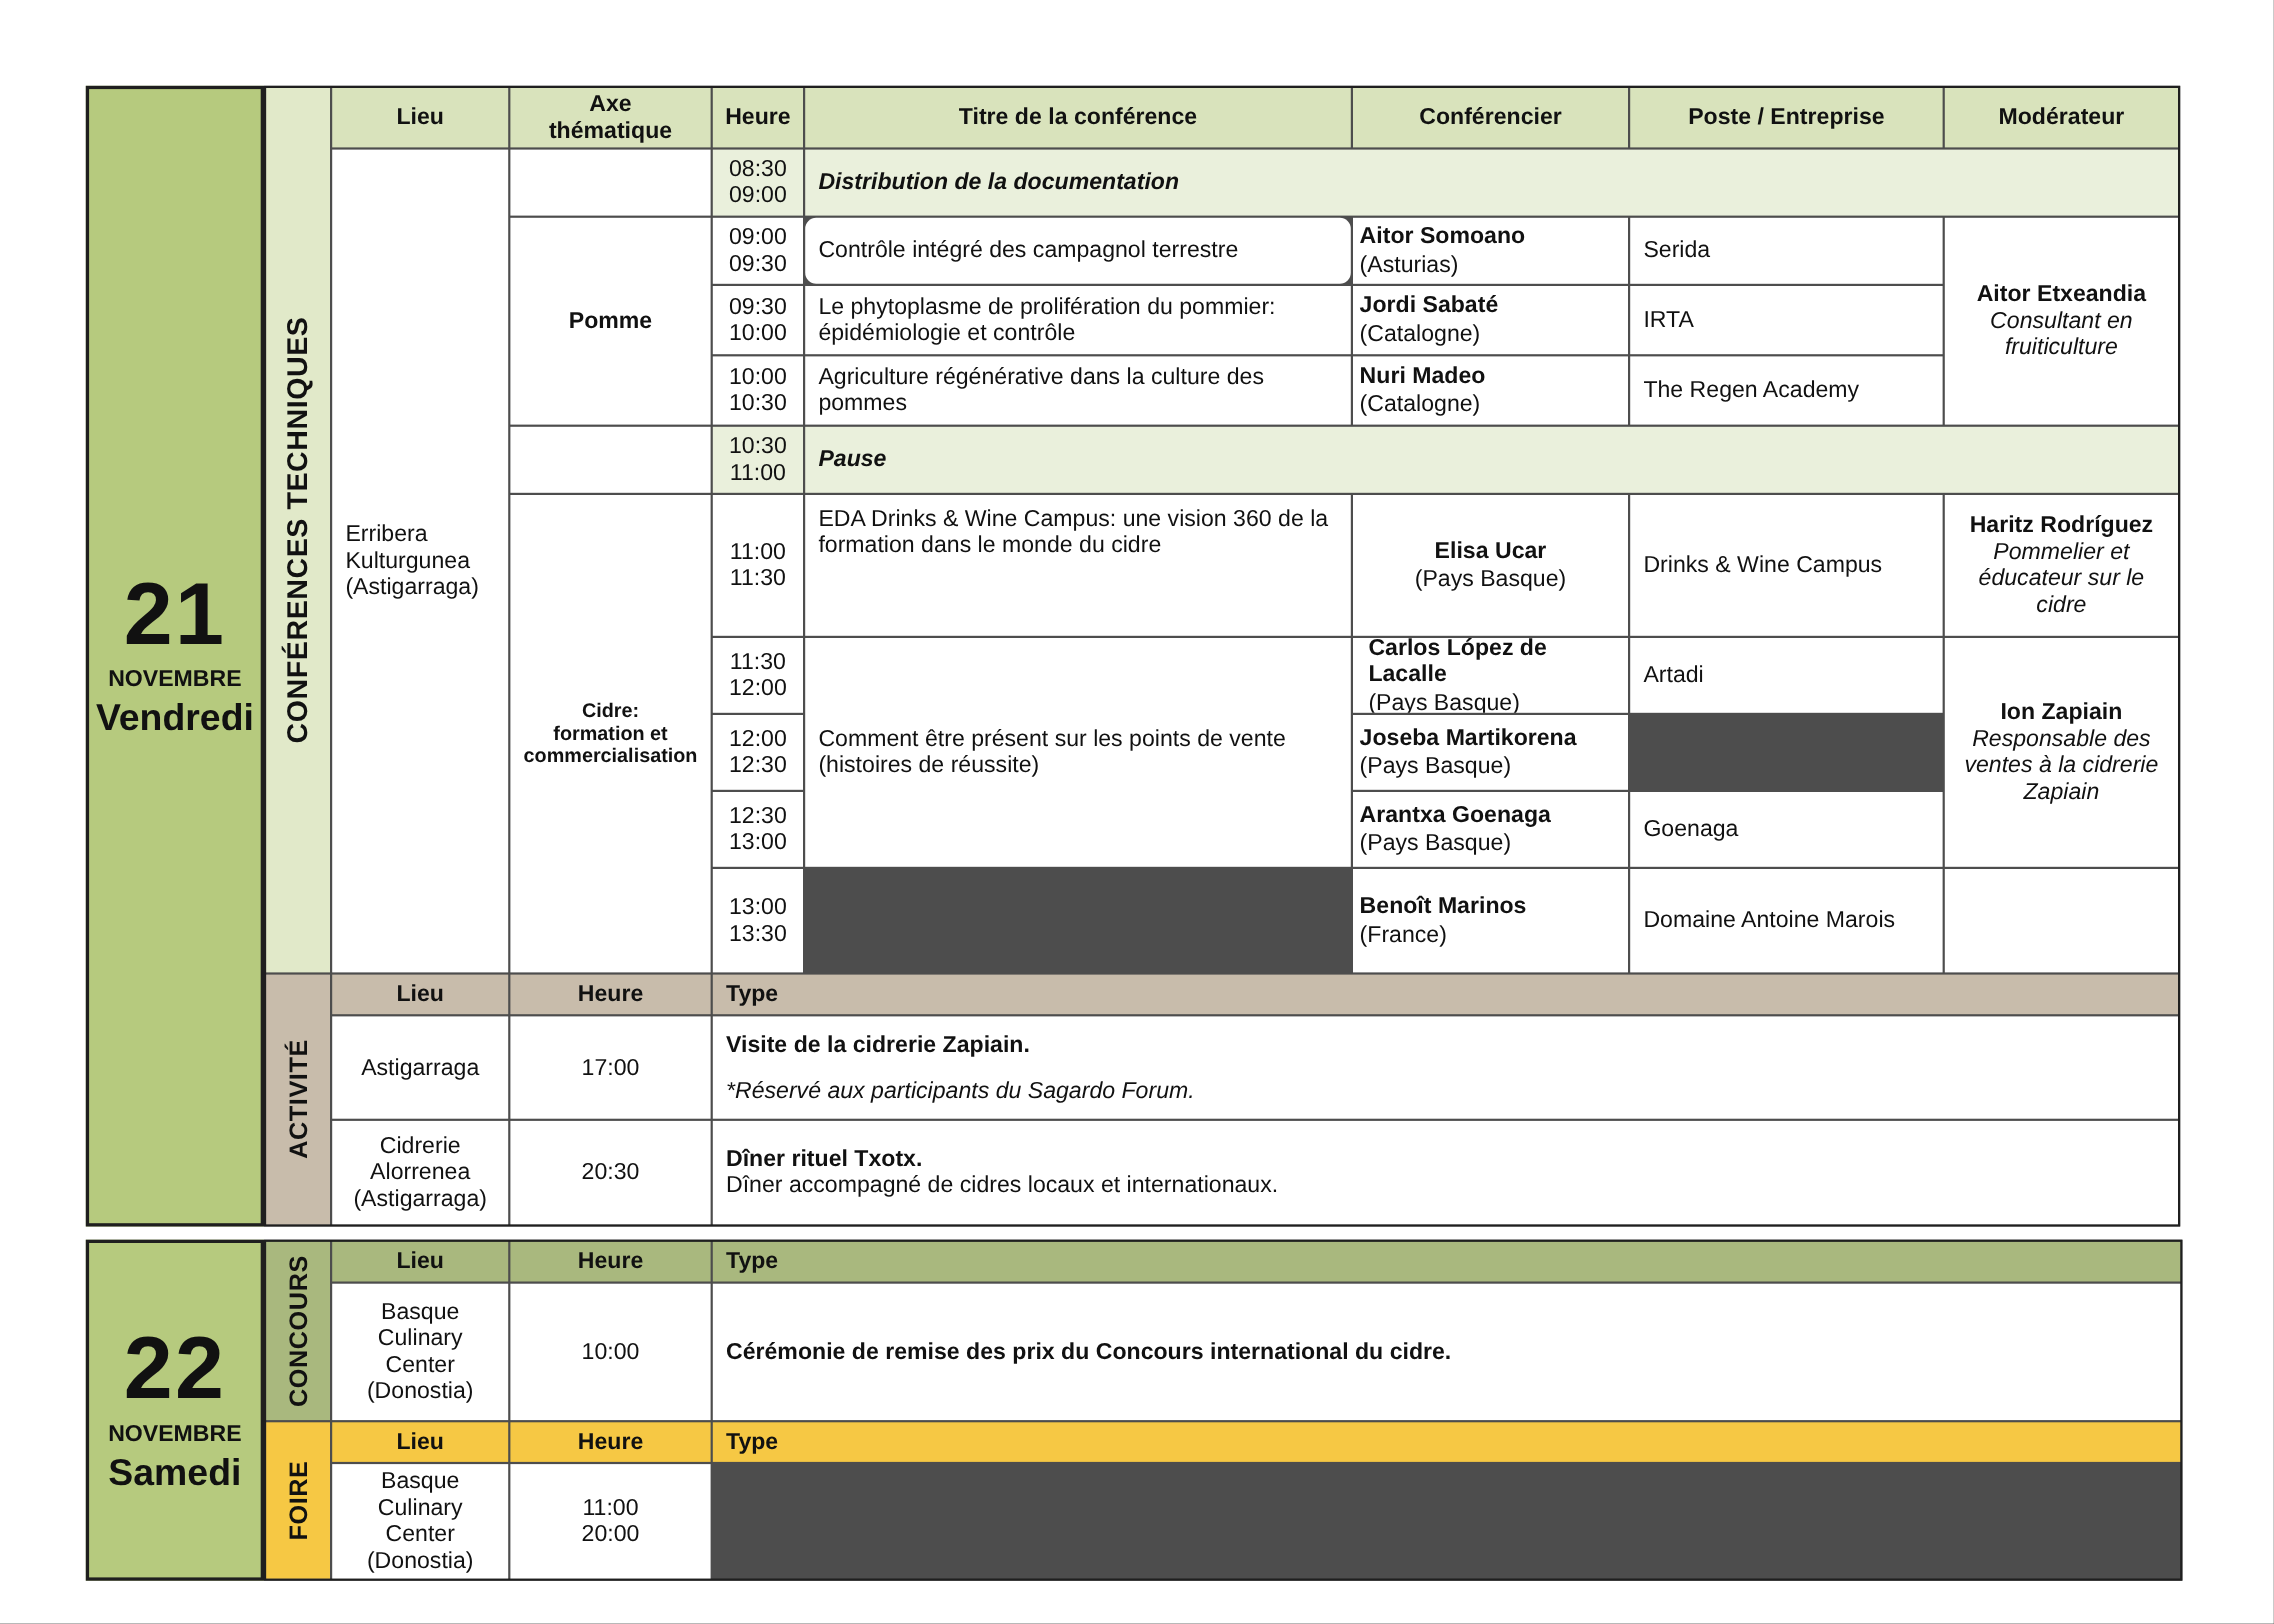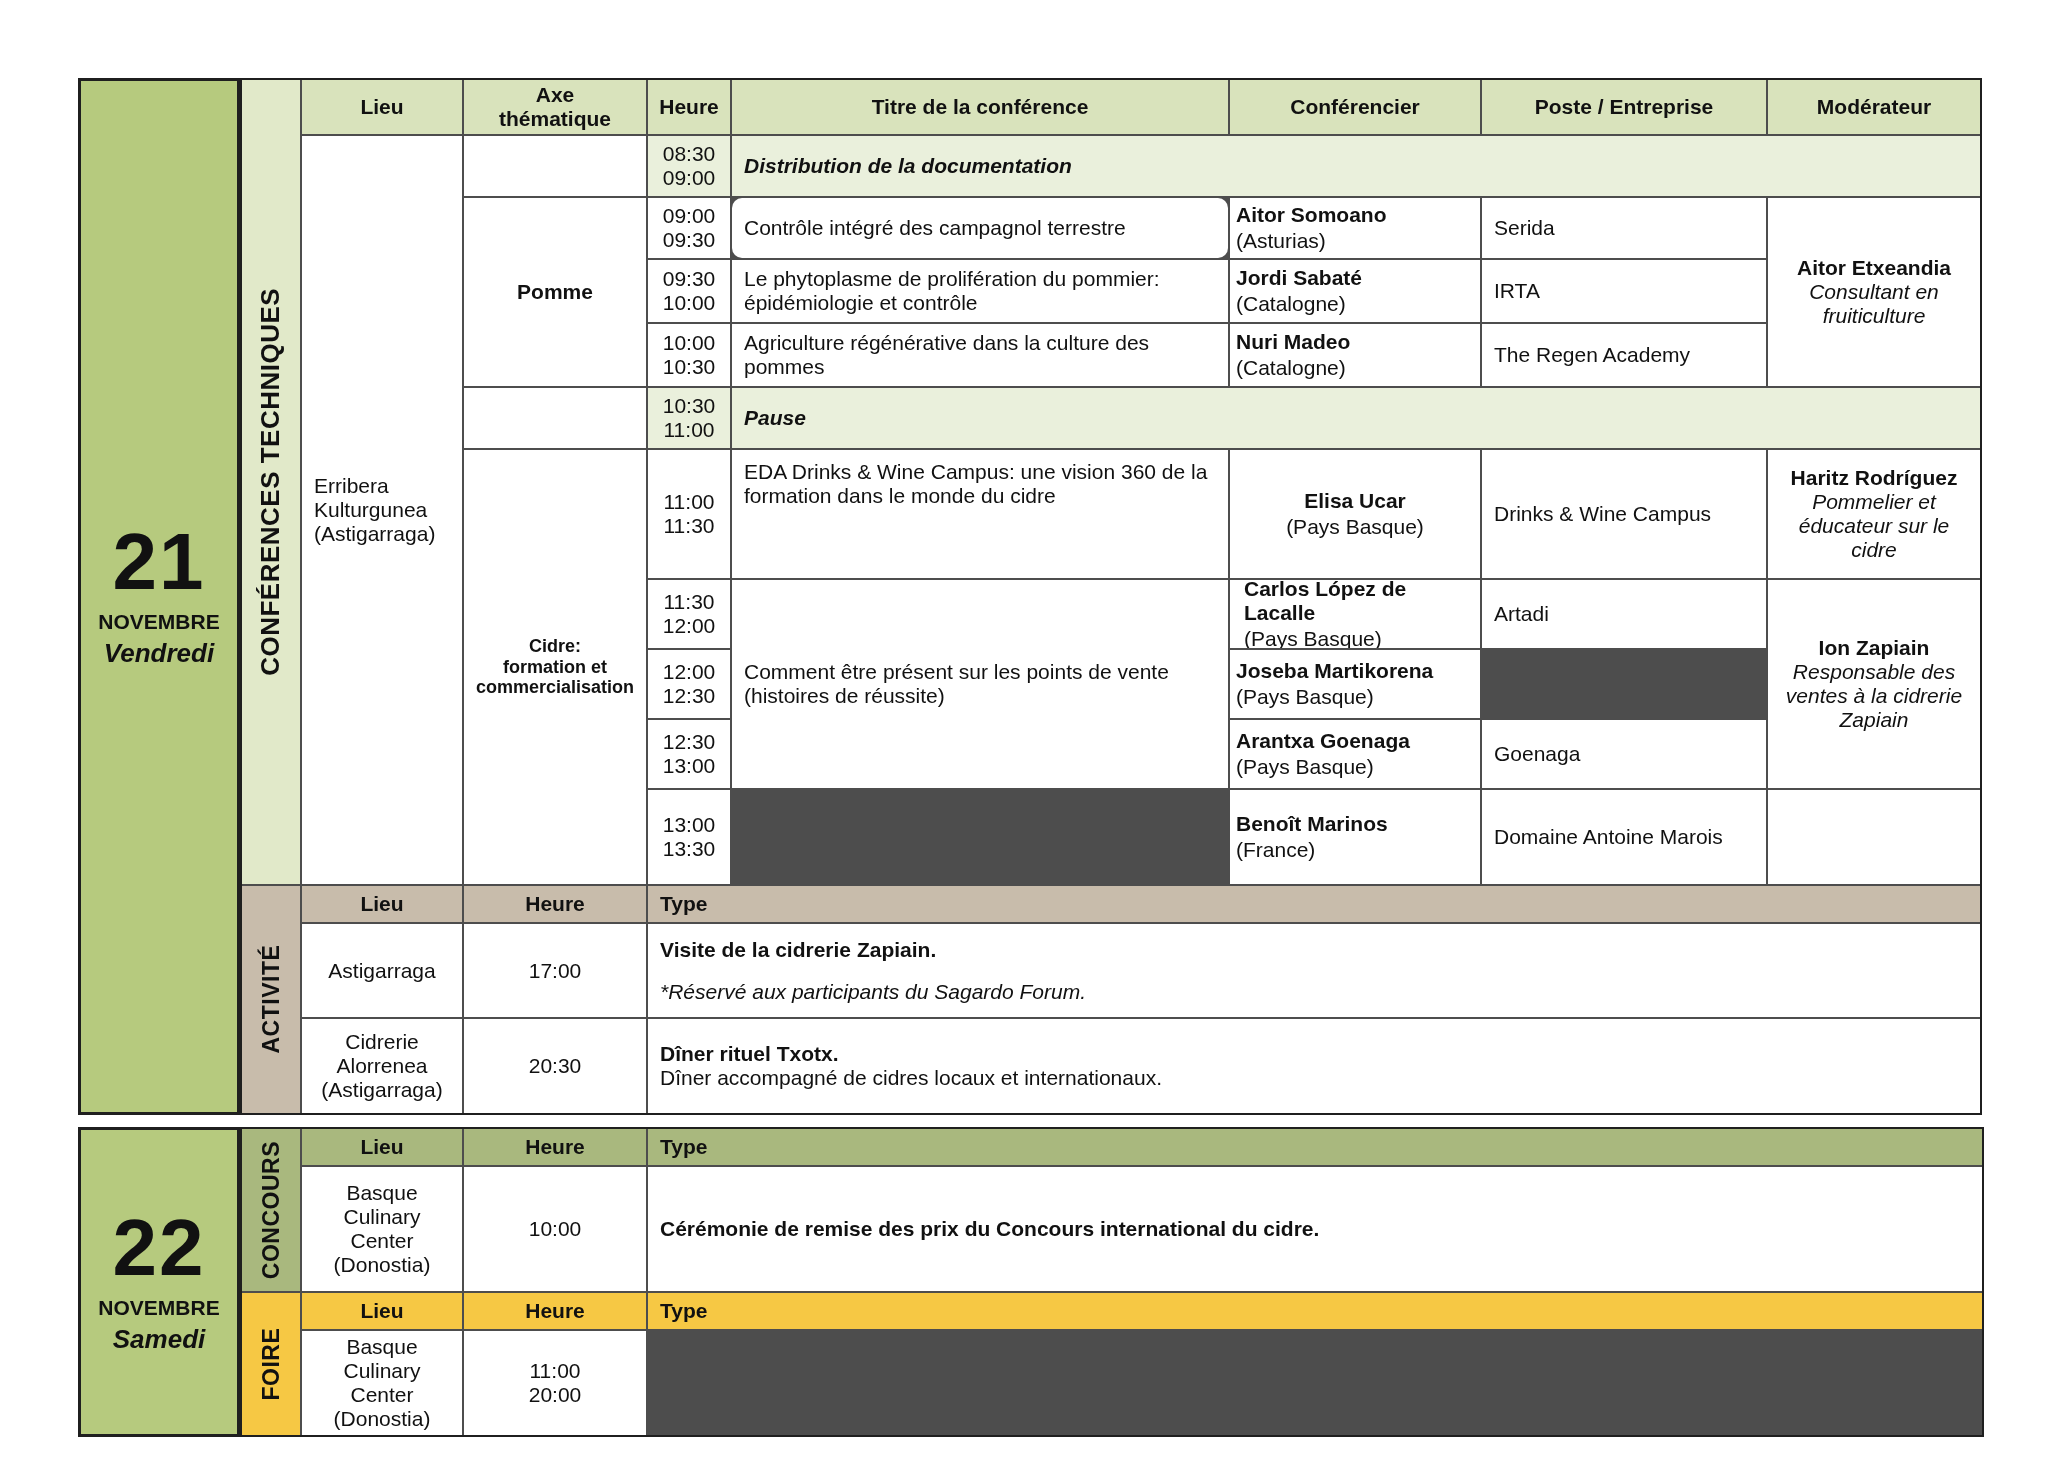--- a/index.html
+++ b/index.html
@@ -7,21 +7,21 @@
     width:2067px;height:1476px;position:relative;background:#ffffff;
     font-family:"Liberation Sans", sans-serif;color:#111;
     -webkit-font-smoothing:antialiased;
   }
   .datecard{
     position:absolute;background:#b6ca7e;border:3px solid #1f1f1f;box-sizing:border-box;
     display:flex;flex-direction:column;align-items:center;justify-content:center;text-align:center;
   }
   .datecard .num{font-size:80px;font-weight:bold;line-height:.95;letter-spacing:2px;}
   .datecard .month{font-size:21px;font-weight:bold;margin-top:10px;}
-  .datecard .wday{font-size:26px;font-weight:bold;margin-top:4px;font-style:italic;}
+  .datecard .wday{font-size:34px;font-weight:bold;margin-top:4px;}
   .tbl{
     position:absolute;display:grid;background:#4d4d4d;gap:2px;
     border:2px solid #1f1f1f;box-sizing:content-box;
   }
   .c{
     background:#fff;display:flex;align-items:center;justify-content:center;
     text-align:center;font-size:21px;line-height:1.14;overflow:hidden;
     padding:4px 6px;box-sizing:border-box;
   }
   .left{justify-content:flex-start;text-align:left;padding-left:12px;}

